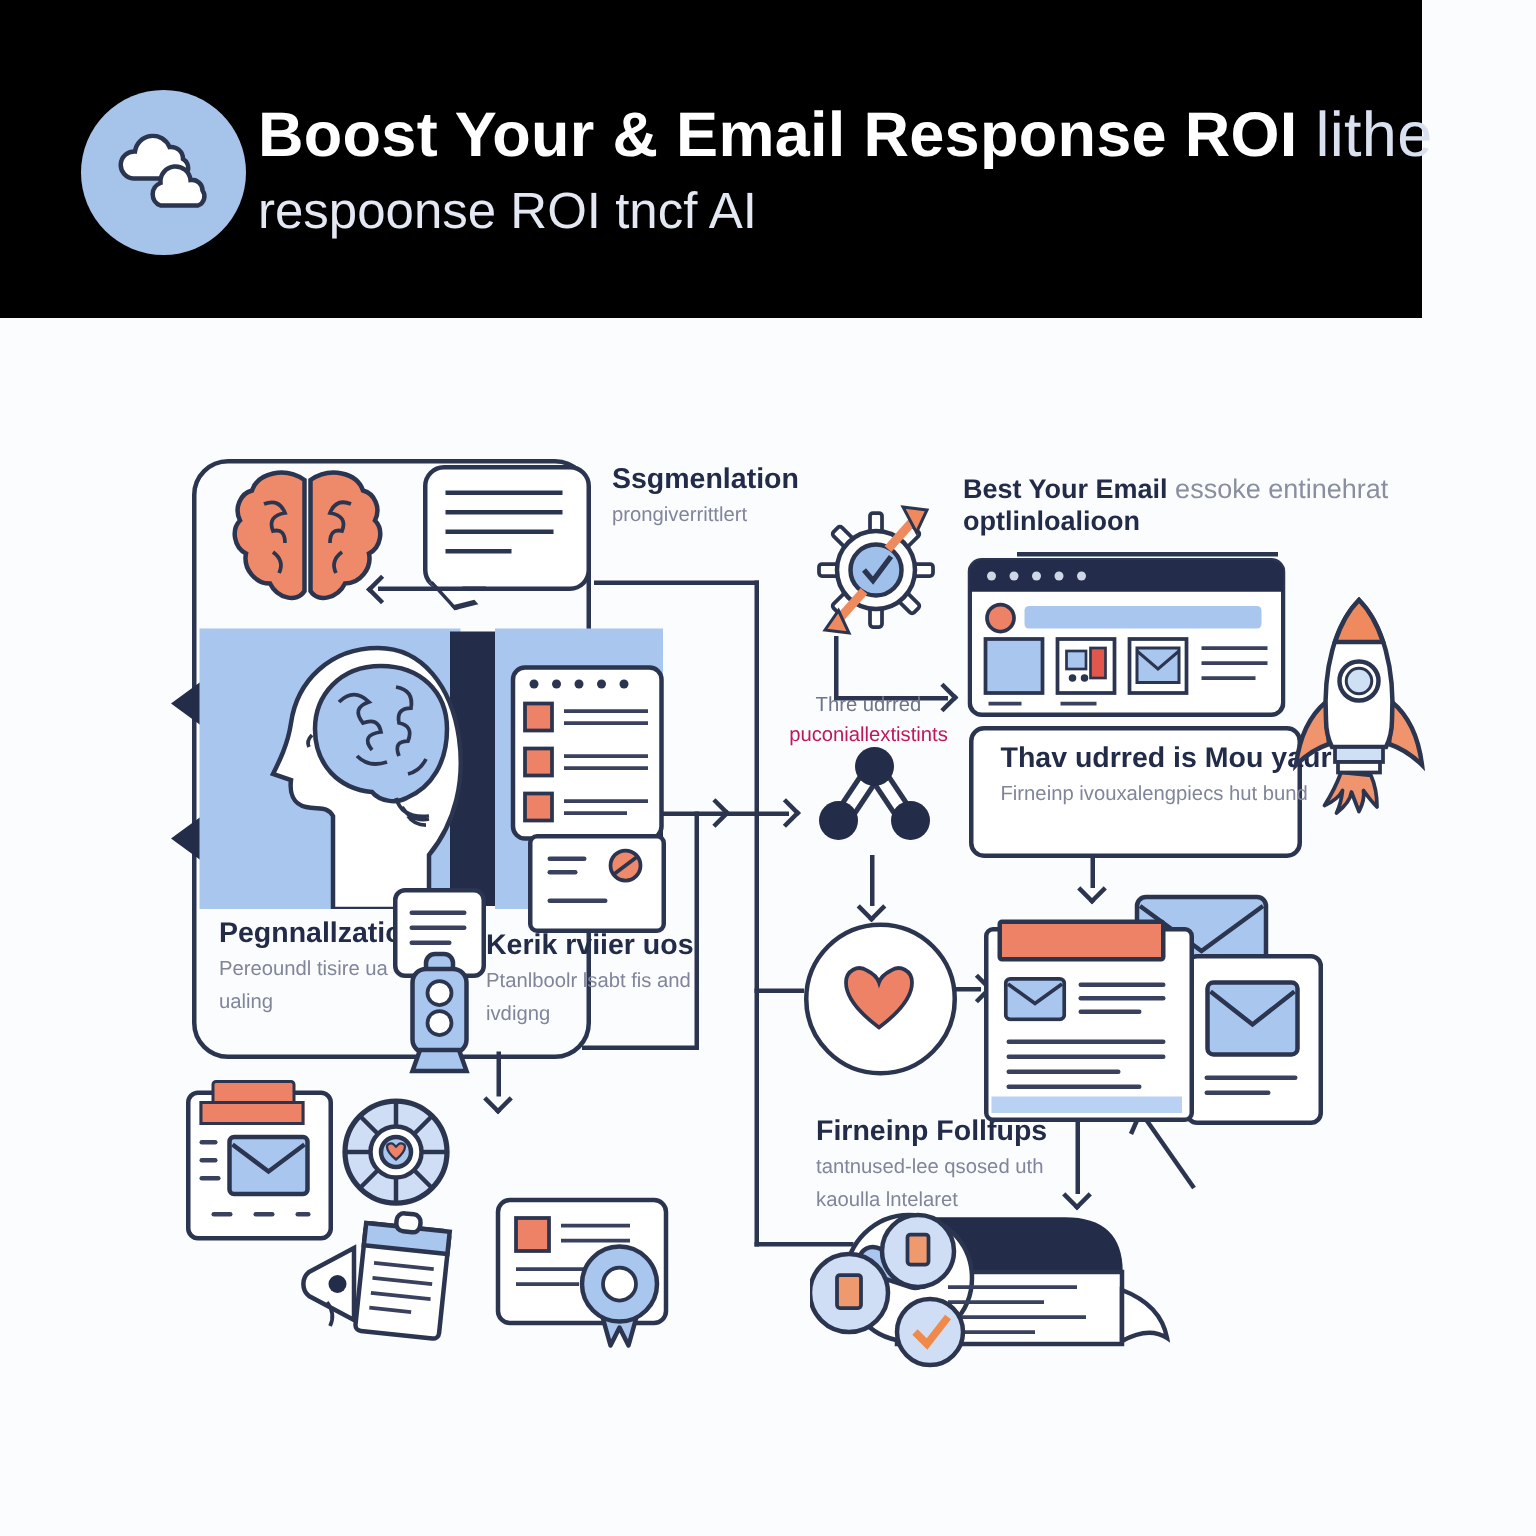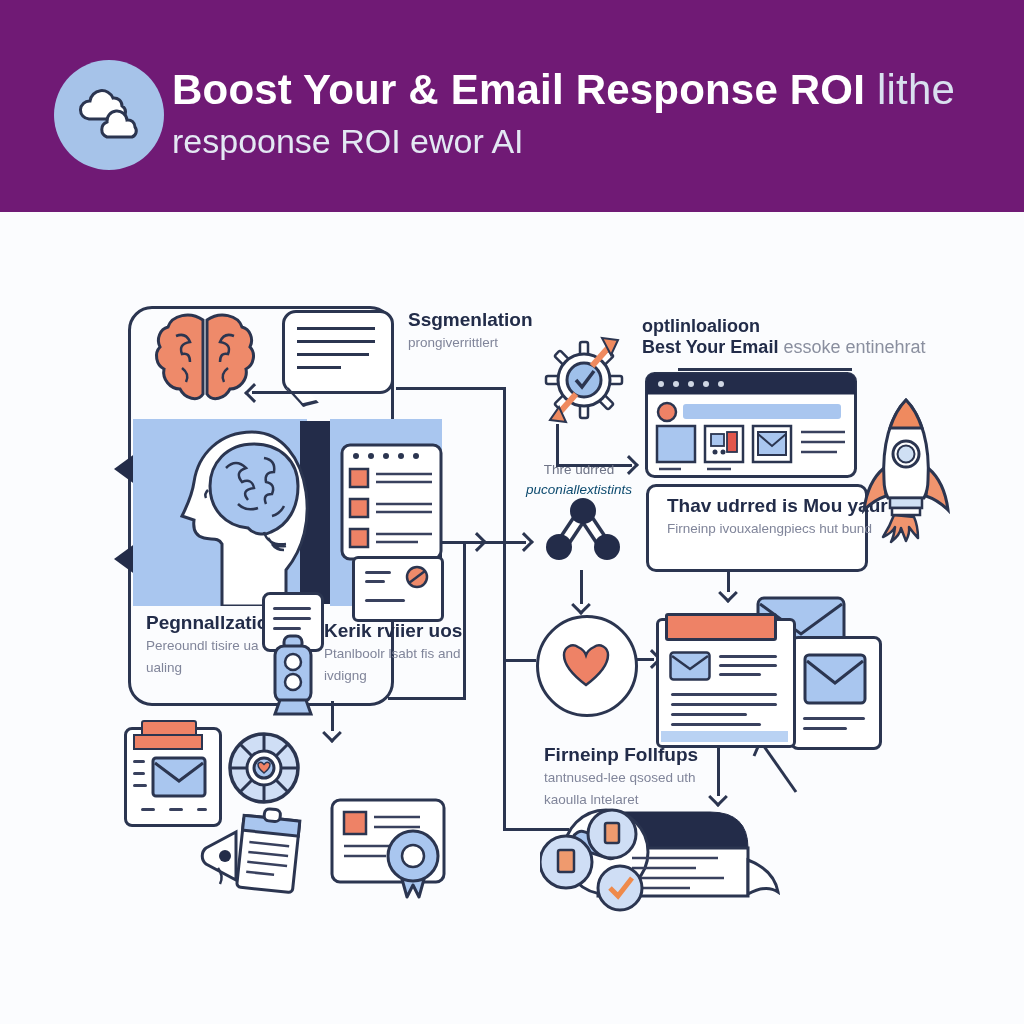--- a/index.html
+++ b/index.html
@@ -1,20 +1,20 @@
 <!DOCTYPE html>
 <html><head>
 <meta charset="utf-8">
 <style>
   html,body{margin:0;padding:0;background:#fff;}
   .stage{position:relative;width:1024px;height:1024px;overflow:hidden;background:#fbfcfe;
          font-family:"Liberation Sans","DejaVu Sans",sans-serif;}
   .abs{position:absolute;}
   
-  .banner{position:absolute;left:0;top:0;width:1024px;height:212px;background:#701a75;}
+  .banner{position:absolute;left:0;top:0;width:948px;height:212px;background:#000000;}
   .logo-circle{position:absolute;left:54px;top:60px;width:110px;height:110px;border-radius:50%;
                background:#a6c3e9;display:flex;align-items:center;justify-content:center;}
   .titles{position:absolute;left:172px;top:66px;color:#fff;}
   .t1{font-size:42px;font-weight:700;letter-spacing:.2px;white-space:nowrap;}
   .t1 .tail{font-weight:500;color:#d9e0ef;}
   .t2{font-size:34px;font-weight:400;color:#e3e8f3;margin-top:8px;}
   
   .card-outline{position:absolute;border:3px solid #2b3550;border-radius:24px;background:transparent;}
   .line{position:absolute;background:#2b3550;}
   .chev{position:absolute;width:11px;height:11px;border:0 solid #2b3550;}
@@ -41,21 +41,21 @@
 
   <header class="banner">
     <div class="logo-circle">
       <svg width="72" height="52" viewBox="0 0 72 52">
         <path d="M14 30 a9 9 0 0 1 1-18 a12 12 0 0 1 23-3 a8 8 0 0 1 9 8 a7 7 0 0 1-3 13 z" fill="#fff" stroke="#2b3550" stroke-width="3" transform="translate(2,0)"></path>
         <path d="M26 46 a8 8 0 0 1 0-15 a10 10 0 0 1 20-2 a7 7 0 0 1 8 7 a6.5 6.5 0 0 1-3 10 z" fill="#fff" stroke="#2b3550" stroke-width="3" transform="translate(8,2)"></path>
       </svg>
     </div>
     <div class="titles">
       <div class="t1"><span>Boost Your &amp; Email Response ROI</span><span class="tail"> lithe</span></div>
-      <div class="t2">respoonse ROI ewor AI</div>
+      <div class="t2">respoonse ROI tncf AI</div>
     </div>
   </header>
 
   <div class="card-outline" style="left:128px;top:306px;width:260px;height:394px;z-index:1;"></div>
 
   <svg class="abs" style="left:152px;top:306px;z-index:2;" width="106" height="102" viewBox="0 0 106 102">
     <path d="M51,14 C38,5 20,9 16,21 C8,23 4,33 8,41 C2,47 4,59 12,63 C10,73 18,83 28,83 C33,93 46,96 51,88 Z" fill="#ee8a6a" stroke="#2b3550" stroke-width="3"></path>
     <path d="M55,14 C68,5 86,9 90,21 C98,23 102,33 98,41 C104,47 102,59 94,63 C96,73 88,83 78,83 C73,93 60,96 55,88 Z" fill="#ee8a6a" stroke="#2b3550" stroke-width="3"></path>
     <path d="M24,30 q10,-4 14,6 q-12,2 -8,12 q8,-2 8,8" fill="none" stroke="#2b3550" stroke-width="2.5"></path>
     <path d="M82,30 q-10,-4 -14,6 q12,2 8,12 q-8,-2 -8,8" fill="none" stroke="#2b3550" stroke-width="2.5"></path>
@@ -170,21 +170,21 @@
   <div class="chev down" style="left:721px;top:586px;"></div>
   <div class="line" style="left:717px;top:748px;width:3px;height:48px;"></div>
   <div class="chev down" style="left:711px;top:790px;"></div>
   <svg class="abs" style="left:746px;top:732px;" width="60" height="66" viewBox="0 0 60 66">
     <line x1="50" y1="60" x2="15" y2="10" stroke="#2b3550" stroke-width="3"></line>
     <polyline points="8,24 15,8 29,13" fill="none" stroke="#2b3550" stroke-width="3"></polyline>
   </svg>
 
   <div class="abs center" style="left:506px;top:458px;width:146px;">
     <p class="node-sub" style="color:#6f7487;">Thre udrred</p>
-    <p class="node-sub" style="color:#0c4a6e;margin-top:0;font-style:italic;">puconiallextistints</p>
+    <p class="node-sub" style="color:#be185d;margin-top:0;">puconiallextistints</p>
   </div>
 
   <svg class="abs" style="left:539px;top:497px;" width="88" height="70" viewBox="0 0 88 70">
     <line x1="24" y1="46" x2="44" y2="16" stroke="#2b3550" stroke-width="14"></line>
     <line x1="24" y1="46" x2="44" y2="16" stroke="#fff" stroke-width="7"></line>
     <line x1="64" y1="46" x2="44" y2="16" stroke="#2b3550" stroke-width="14"></line>
     <line x1="64" y1="46" x2="44" y2="16" stroke="#fff" stroke-width="7"></line>
     <circle cx="20" cy="50" r="13" fill="#232c49"></circle>
     <circle cx="68" cy="50" r="13" fill="#232c49"></circle>
     <circle cx="44" cy="14" r="13" fill="#232c49"></circle>
@@ -234,22 +234,22 @@
     <circle cx="44" cy="50" r="26" fill="#fff" stroke="#2b3550" stroke-width="3"></circle>
     <circle cx="44" cy="50" r="17" fill="#9fc0ea" stroke="#2b3550" stroke-width="3"></circle>
     <polyline points="36,50 42,57 54,41" fill="none" stroke="#2b3550" stroke-width="3.5"></polyline>
     <line x1="52" y1="36" x2="68" y2="18" stroke="#ef8a5f" stroke-width="6"></line>
     <polygon points="62,8 78,10 71,25" fill="#ef8a5f" stroke="#2b3550" stroke-width="2"></polygon>
     <line x1="36" y1="64" x2="20" y2="82" stroke="#ef8a5f" stroke-width="6"></line>
     <polygon points="10,90 26,92 19,77" fill="#ef8a5f" stroke="#2b3550" stroke-width="2"></polygon>
   </svg>
 
   <div class="abs" style="left:642px;top:316px;">
+    <div style="font-size:18px;font-weight:700;color:#222c49;white-space:nowrap;"><span>Best Your Email</span> <span style="font-weight:400;color:#8a8f9f;">essoke  entinehrat</span></div>
     <div style="font-size:18px;font-weight:700;color:#222c49;">optlinloalioon</div>
-    <div style="font-size:18px;font-weight:700;color:#222c49;white-space:nowrap;"><span>Best Your Email</span> <span style="font-weight:400;color:#8a8f9f;">essoke  entinehrat</span></div>
   </div>
 
   <svg class="abs" style="left:645px;top:372px;" width="212" height="106" viewBox="0 0 212 106">
     <rect x="1.5" y="1.5" width="209" height="103" rx="8" fill="#fff" stroke="#2b3550" stroke-width="3"></rect>
     <path d="M9.5 1.5 h193 a8 8 0 0 1 8 8 v13 h-209 v-13 a8 8 0 0 1 8-8 z" fill="#232c4a"></path>
     <circle cx="16" cy="12" r="3" fill="#cfd6e4"></circle>
       <circle cx="31" cy="12" r="3" fill="#cfd6e4"></circle>
     <circle cx="46" cy="12" r="3" fill="#cfd6e4"></circle>
       <circle cx="61" cy="12" r="3" fill="#cfd6e4"></circle>
     <circle cx="76" cy="12" r="3" fill="#cfd6e4"></circle>

